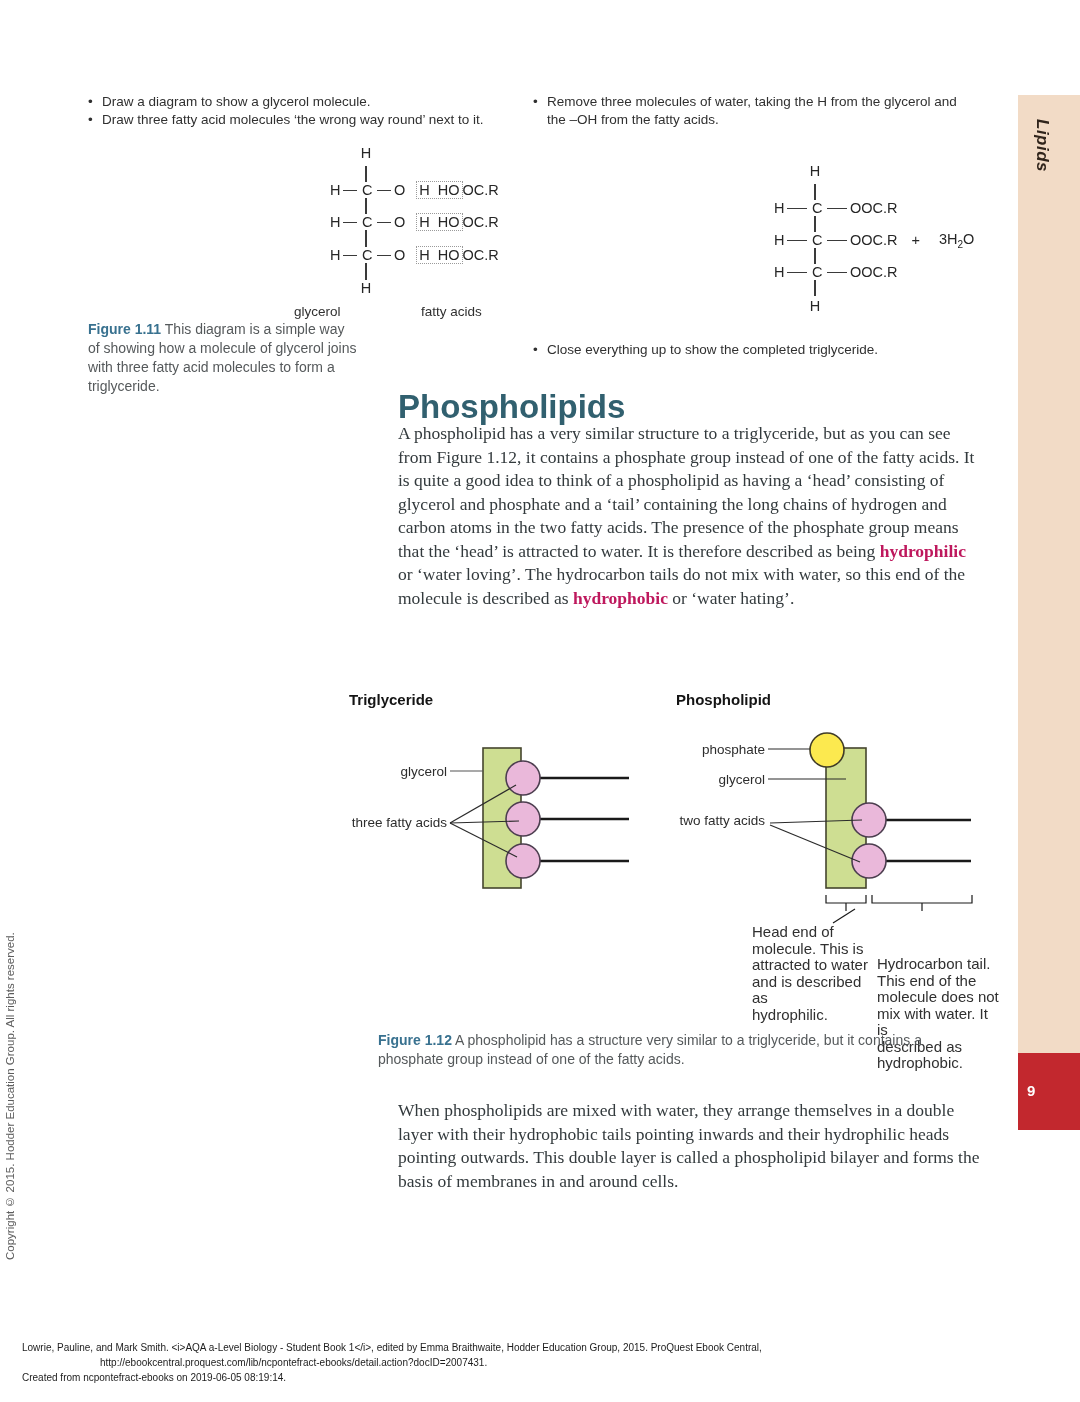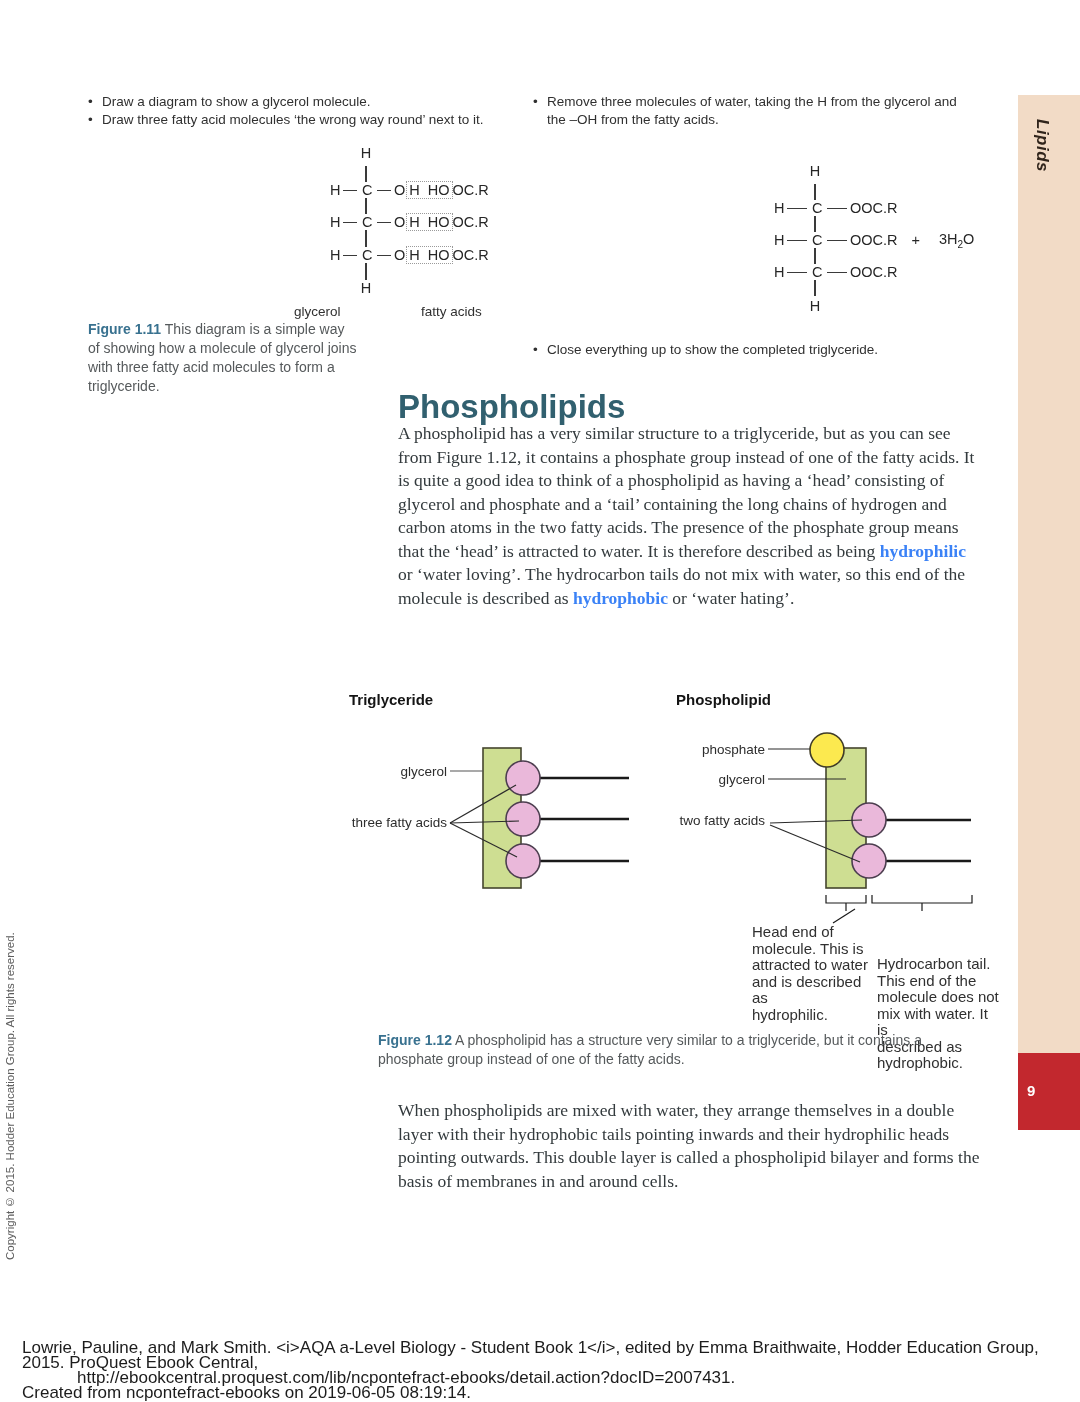--- a/index.html
+++ b/index.html
@@ -24,42 +24,42 @@
   .bullet .dot{width:14px;flex:0 0 14px;}
 
   
   .chem{position:absolute;font-size:14.5px;color:#262626;}
   .chem-line{position:absolute;width:1.5px;background:#3a3a3a;z-index:1;}
   .chem-row{position:absolute;display:flex;align-items:center;height:20px;z-index:2;}
   .chem-row .bond{display:inline-block;width:14px;height:0;border-top:1.5px solid #3a3a3a;margin:0 3px;}
   .chem-row .bond.b2{width:20px;}
   .chem-row .catom{background:#ffffff;padding:0 1.5px;}
   .chem-h{position:absolute;width:16px;text-align:center;z-index:2;background:#fff;}
-  .dotted{white-space:pre;border:1px dotted #9a9a9a;padding:0 2px;margin-left:1px;}
+  .dotted{white-space:pre;border:1px dotted #9a9a9a;padding:0 2px;margin-left:11px;}
   .chem-label{position:absolute;font-size:13.5px;color:#303030;}
   .water{margin-left:19px;}
   .plus{margin-left:14px;}
   sub{font-size:10px;}
 
   
   .caption{position:absolute;font-size:14px;line-height:19px;color:#55595b;}
   .fig-label{font-weight:bold;color:#38718f;}
 
   
   .heading{position:absolute;font-size:33px;font-weight:bold;color:#31606f;}
   .body-text{position:absolute;font-family:"Liberation Serif",serif;font-size:17.5px;
      line-height:23.5px;color:#333a3d;}
-  .body-text b{color:#3b82f6;}
+  .body-text b{color:#be185d;}
 
   
   .note{position:absolute;font-size:15px;line-height:16.5px;color:#303030;white-space:pre-line;}
 
   
-  .citation{position:absolute;left:22px;top:1340px;font-size:17px;line-height:15px;color:#1c1c1c;}
-  .citation .indent{margin-left:55px;}
+  .citation{position:absolute;left:22px;top:1340px;font-size:10px;line-height:15px;color:#1c1c1c;}
+  .citation .indent{margin-left:78px;}
 
   svg text{font-family:"Liberation Sans",sans-serif;}
   .diag-title{font-size:15px;font-weight:bold;fill:#141414;}
   .diag-label{font-size:13.5px;fill:#2d2d2d;}
 </style>
 </head>
 <body>
 
 <div class="page">
 

